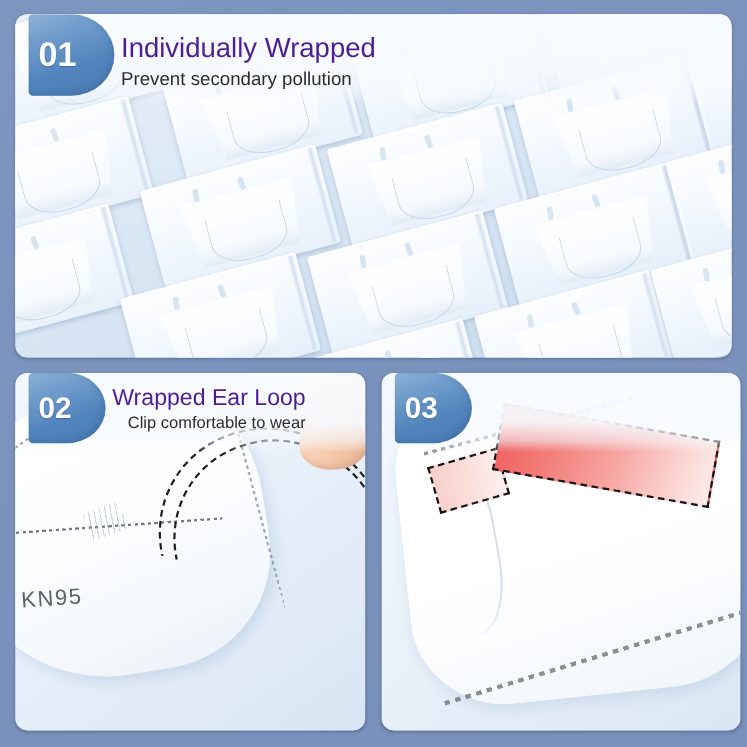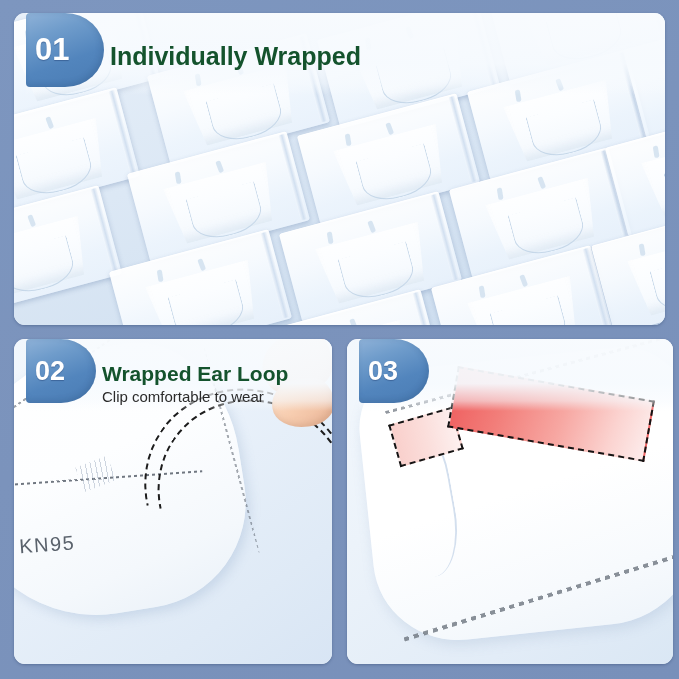--- a/index.html
+++ b/index.html
@@ -47,21 +47,21 @@
     width: 100%;
     height: 100%;
     background: linear-gradient(180deg,
         rgba(248,251,254,.97) 0%,
         rgba(246,250,254,.94) 62%,
         rgba(246,250,254,.55) 86%,
         rgba(246,250,254,0) 100%);
   }
 
   #panel-1 .header { height: 82px; }
-  #panel-2 .header, #panel-3 .header { height: 72px; }
+  #panel-2 .header, #panel-3 .header { height: 72px; text-align: right; }
 
   
   .badge {
     position: absolute;
     left: 0;
     background: linear-gradient(160deg, #8fb2d8 0%, #6f9ccb 28%, #5285bd 62%, #4a7cb4 100%);
     border-top-right-radius: 50% 50%;
     border-bottom-right-radius: 50% 50%;
     border-top-left-radius: 4px;
     border-bottom-left-radius: 4px;
@@ -82,25 +82,24 @@
   }
   #panel-1 .badge-num { font-size: 31px; }
   #panel-2 .badge-num, #panel-3 .badge-num { font-size: 27px; }
 
   
   .head-text { position: absolute; z-index: 5; }
   #panel-1 .head-text { left: 84px; top: 18px; }
   #panel-2 .head-text, #panel-3 .head-text { left: 76px; top: 12px; }
 
   .title {
-    font-weight: bold;
-    color: #14532d;
+    font-weight: normal;
+    color: #4c1d95;
     white-space: nowrap;
     line-height: 1.05;
-    margin-top: 12px;
   }
   .subtitle {
     color: #2b2b2b;
     white-space: nowrap;
     line-height: 1.25;
   }
   #panel-1 .title    { font-size: 25px; }
   #panel-1 .subtitle { font-size: 17px; margin-top: 4px; }
   #panel-2 .title, #panel-3 .title       { font-size: 21px; }
   #panel-2 .subtitle, #panel-3 .subtitle { font-size: 15px; margin-top: 3px; }
@@ -435,20 +434,21 @@
         </div>
     </div>
 
     <div class="header">
       <div class="header-bg"></div>
       <div class="badge">
         <span class="badge-num">01</span>
       </div>
       <div class="head-text">
         <div class="title">Individually Wrapped</div>
+        <div class="subtitle">Prevent secondary pollution</div>
       </div>
     </div>
   </div>
 
   <div class="panel" id="panel-2">
 
     <div class="photo" id="loop-photo">
 
       <div class="kn-mask">
         <div class="kn-top-stitch"></div>

